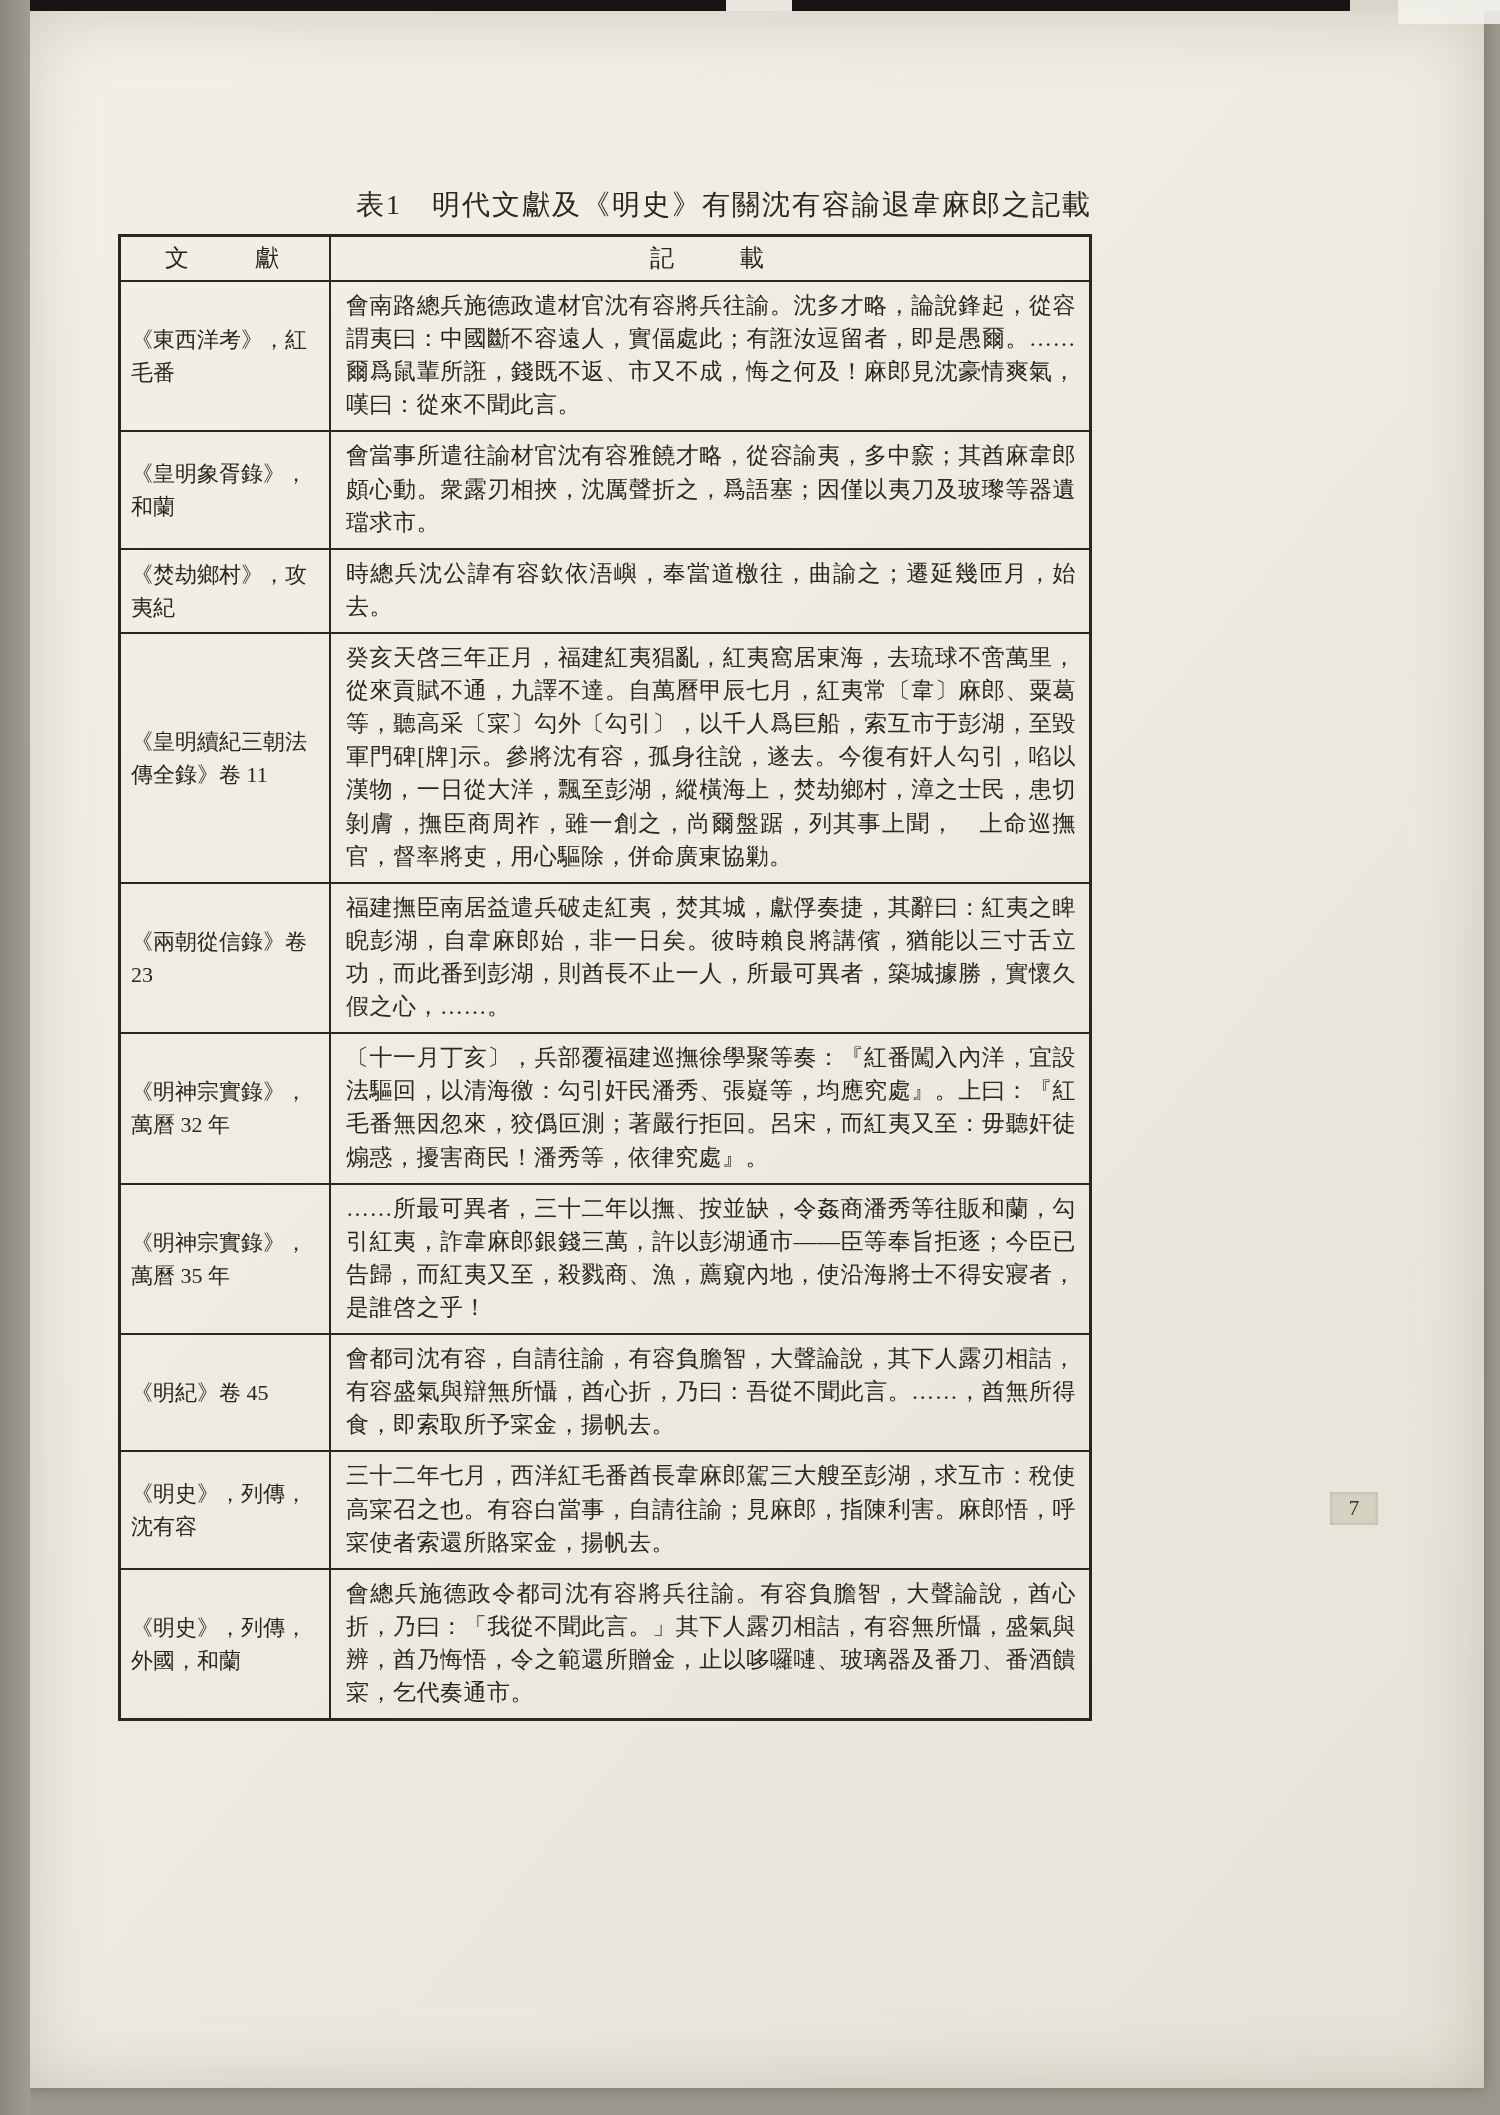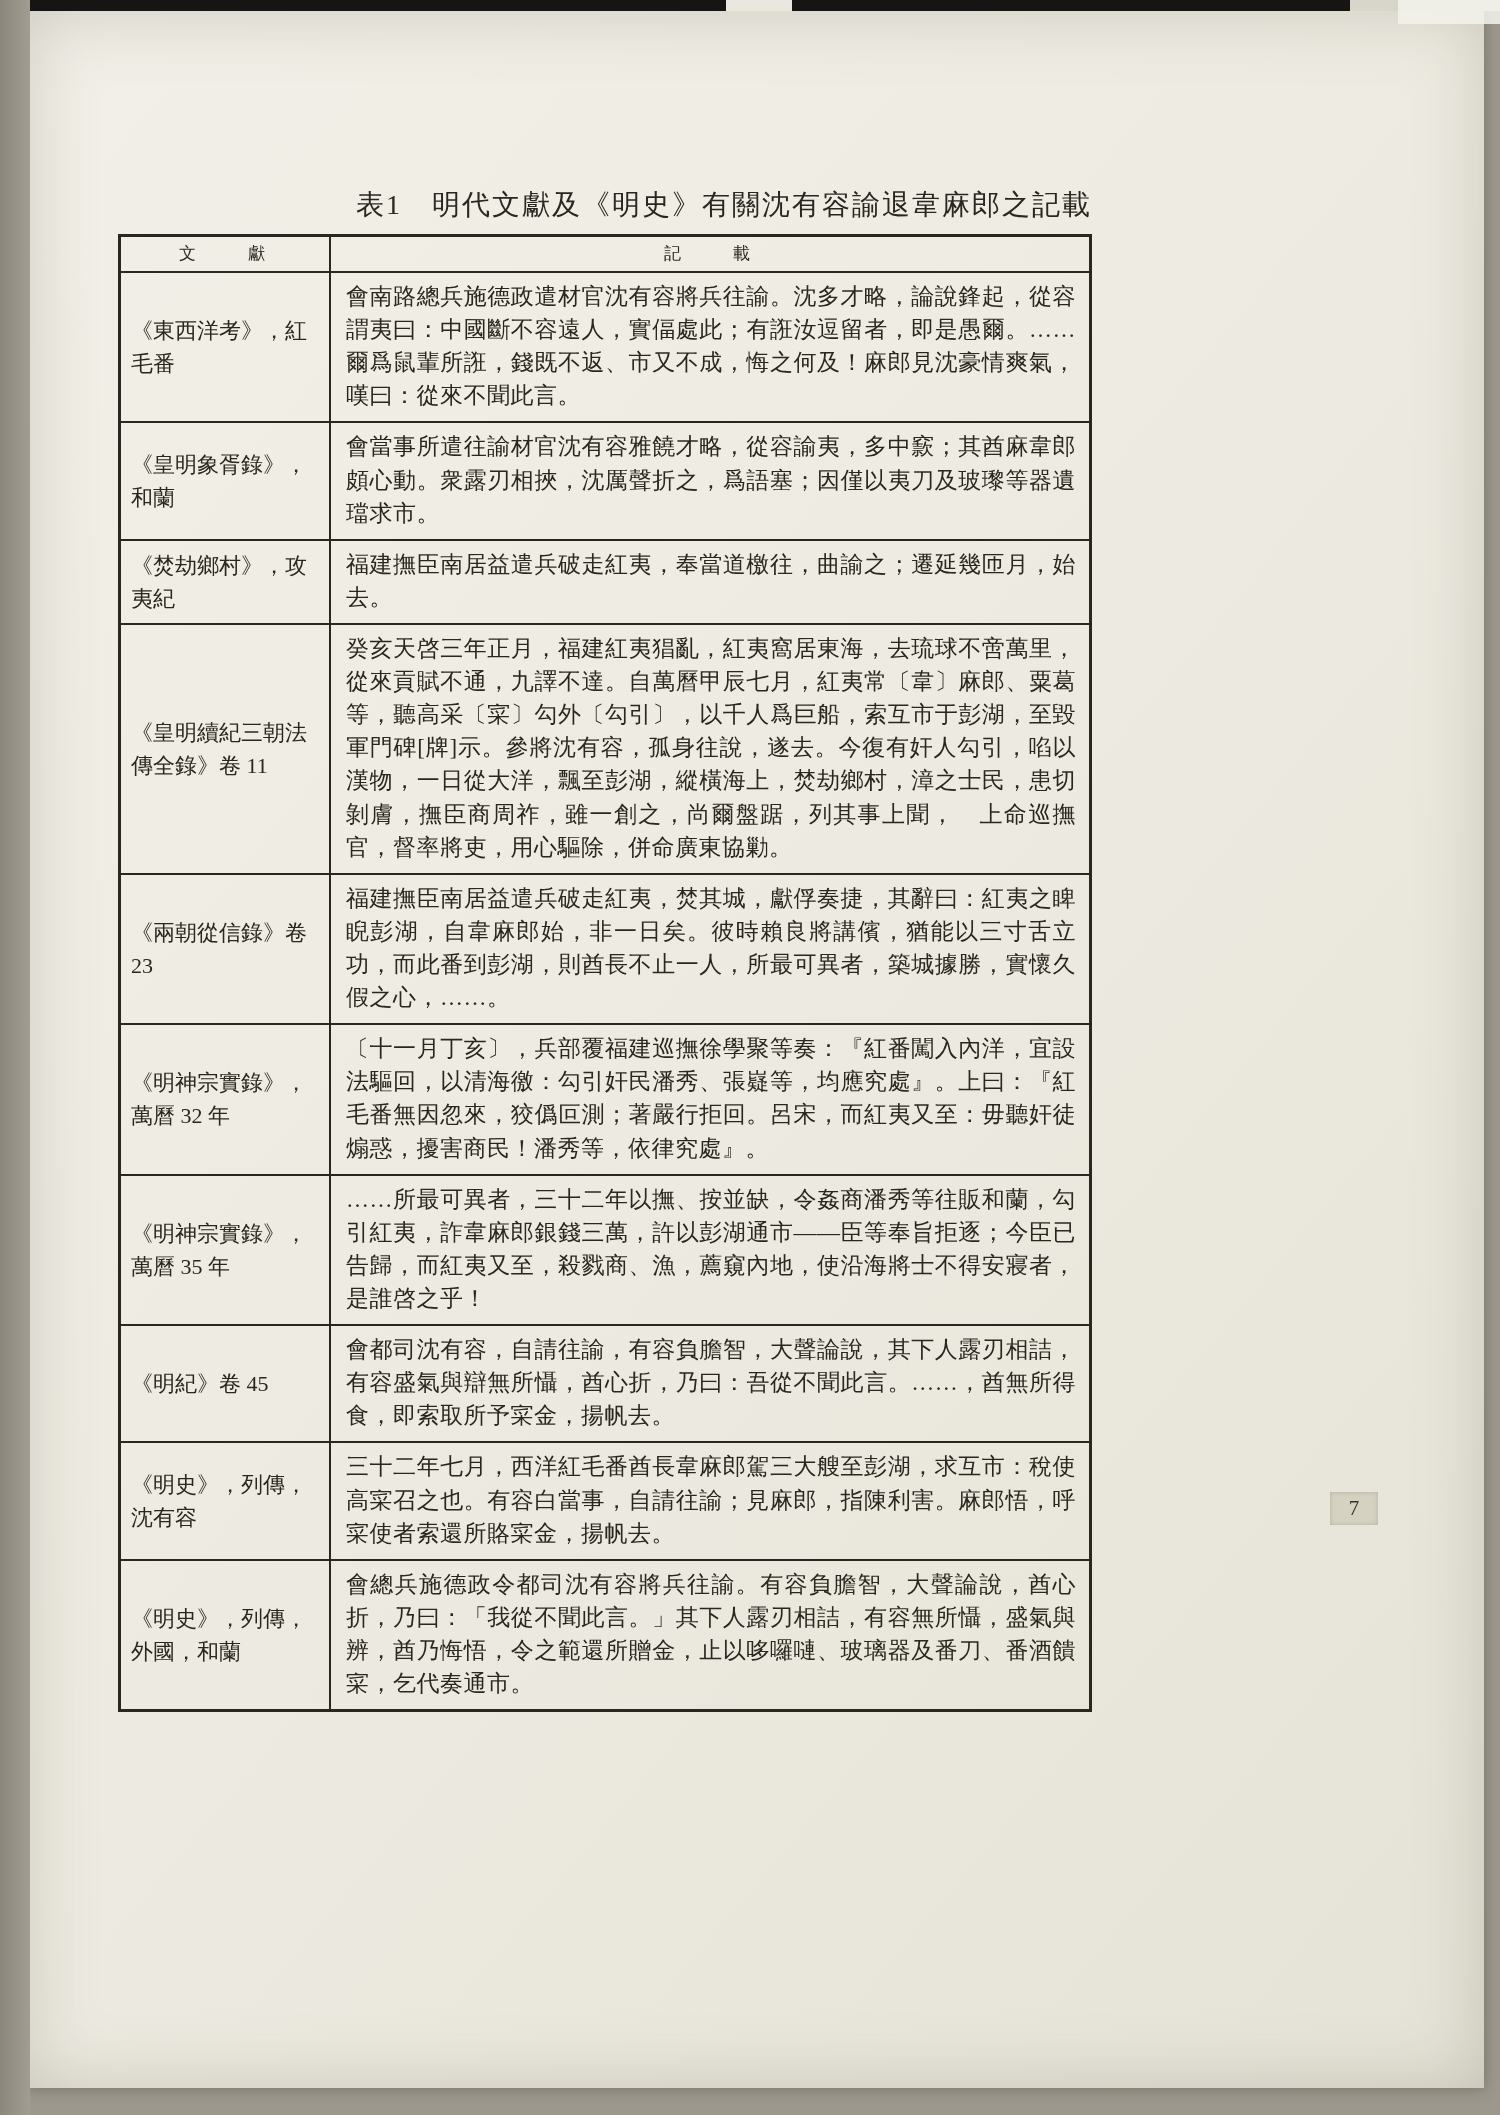--- a/index.html
+++ b/index.html
@@ -54,21 +54,21 @@
     left: 118px; top: 234px;
     width: 974px;
     border-collapse: collapse;
     border: 3px solid #2a2620;
     color: #2a271f;
   }
   table.records th, table.records td {
     border: 2px solid #2a2620;
   }
   table.records th {
-    font-size: 17px;
+    font-size: 24px;
     font-weight: normal;
     letter-spacing: 6px;
     padding: 5px 0 6px 0;
     color: #2a2722;
   }
   td.src {
     width: 188px;
     text-align: left;
     font-size: 22px;
     line-height: 1.5;
@@ -116,21 +116,21 @@
     <tr>
       <td class="src">《東西洋考》，紅毛番</td>
       <td class="rec">會南路總兵施德政遣材官沈有容將兵往諭。沈多才略，論說鋒起，從容謂夷曰：中國斷不容遠人，實偪處此；有誑汝逗留者，即是愚爾。……爾爲鼠輩所誑，錢既不返、市又不成，悔之何及！麻郎見沈豪情爽氣，嘆曰：從來不聞此言。</td>
     </tr>
     <tr>
       <td class="src">《皇明象胥錄》，和蘭</td>
       <td class="rec">會當事所遣往諭材官沈有容雅饒才略，從容諭夷，多中窾；其酋麻韋郎頗心動。衆露刃相挾，沈厲聲折之，爲語塞；因僅以夷刀及玻瓈等器遺璫求市。</td>
     </tr>
     <tr>
       <td class="src">《焚劫鄉村》，攻夷紀</td>
-      <td class="rec">福建撫臣南居益遣兵破走紅夷，奉當道檄往，曲諭之；遷延幾匝月，始去。</td>
+      <td class="rec">時總兵沈公諱有容欽依浯嶼，奉當道檄往，曲諭之；遷延幾匝月，始去。</td>
     </tr>
     <tr>
       <td class="src">《皇明續紀三朝法傳全錄》卷 11</td>
       <td class="rec">癸亥天啓三年正月，福建紅夷猖亂，紅夷窩居東海，去琉球不啻萬里，從來貢賦不通，九譯不達。自萬曆甲辰七月，紅夷常〔韋〕麻郎、粟葛等，聽高采〔寀〕勾外〔勾引〕，以千人爲巨船，索互市于彭湖，至毀軍門碑[牌]示。參將沈有容，孤身往說，遂去。今復有奸人勾引，啗以漢物，一日從大洋，飄至彭湖，縱橫海上，焚劫鄉村，漳之士民，患切剝膚，撫臣商周祚，雖一創之，尚爾盤踞，列其事上聞，　上命巡撫官，督率將吏，用心驅除，併命廣東協勦。</td>
     </tr>
     <tr>
       <td class="src">《兩朝從信錄》卷 23</td>
       <td class="rec">福建撫臣南居益遣兵破走紅夷，焚其城，獻俘奏捷，其辭曰：紅夷之睥睨彭湖，自韋麻郎始，非一日矣。彼時賴良將講儐，猶能以三寸舌立功，而此番到彭湖，則酋長不止一人，所最可異者，築城據勝，實懷久假之心，……。</td>
     </tr>
     <tr>

